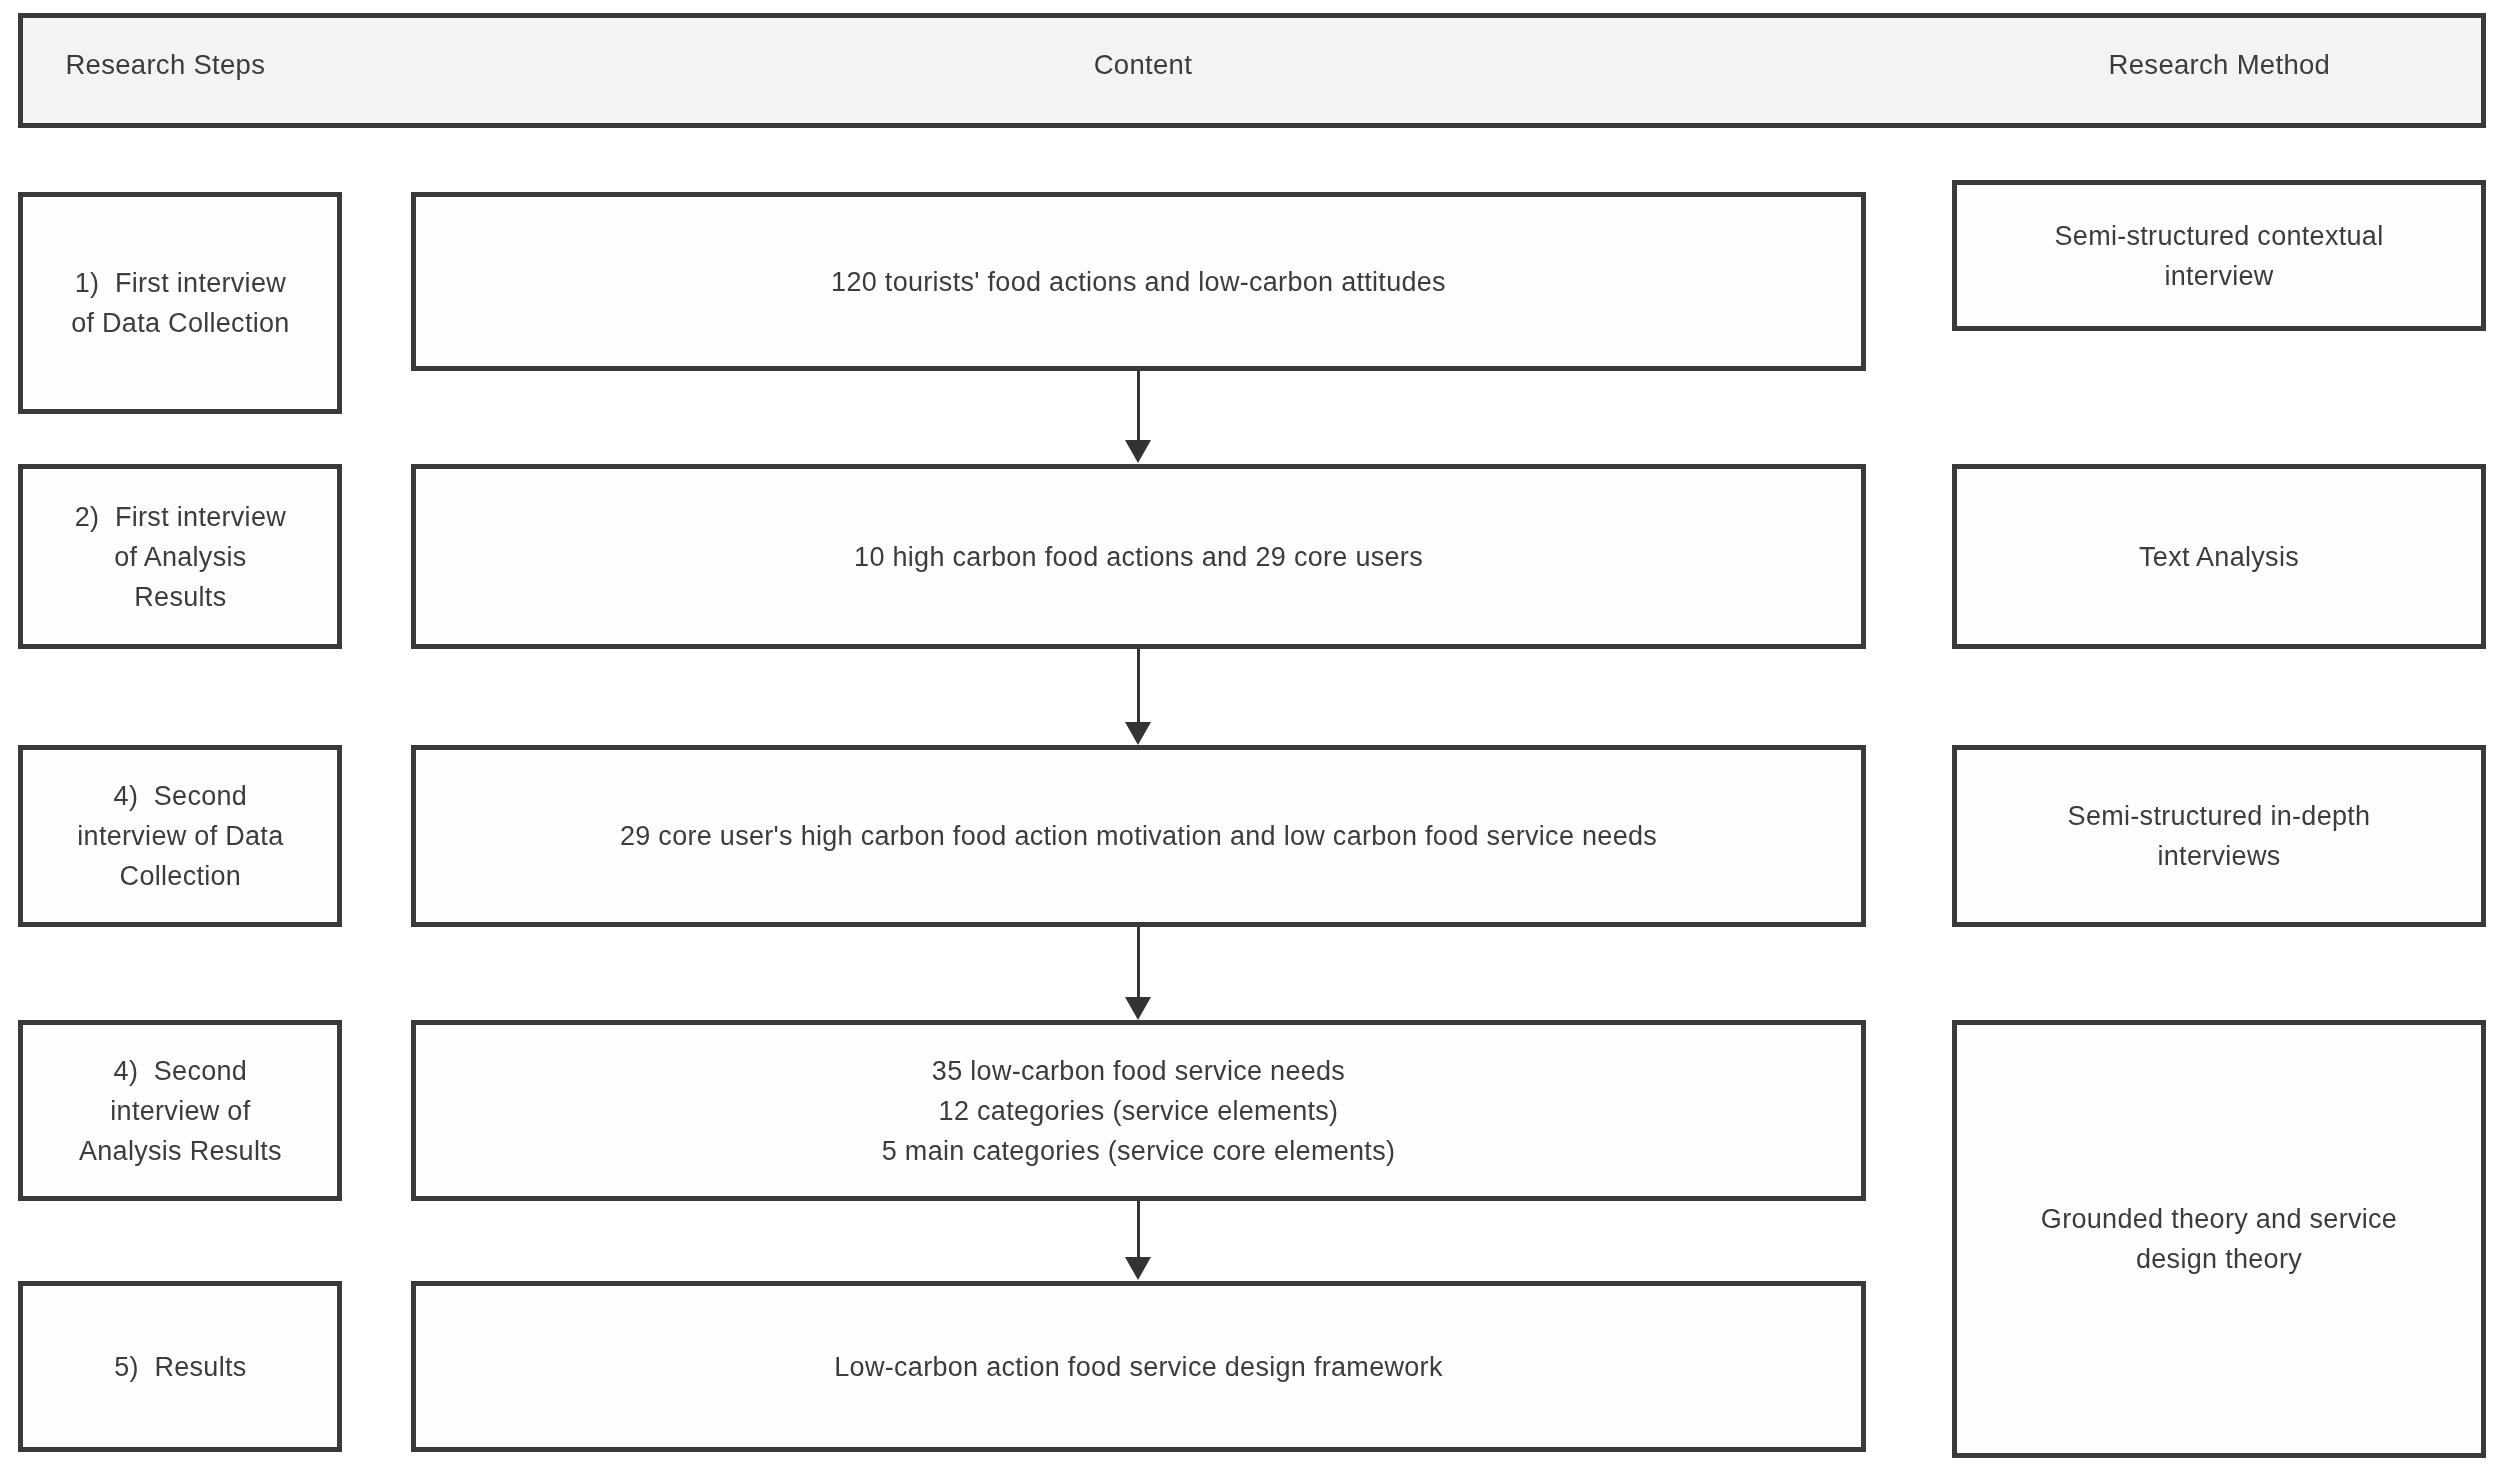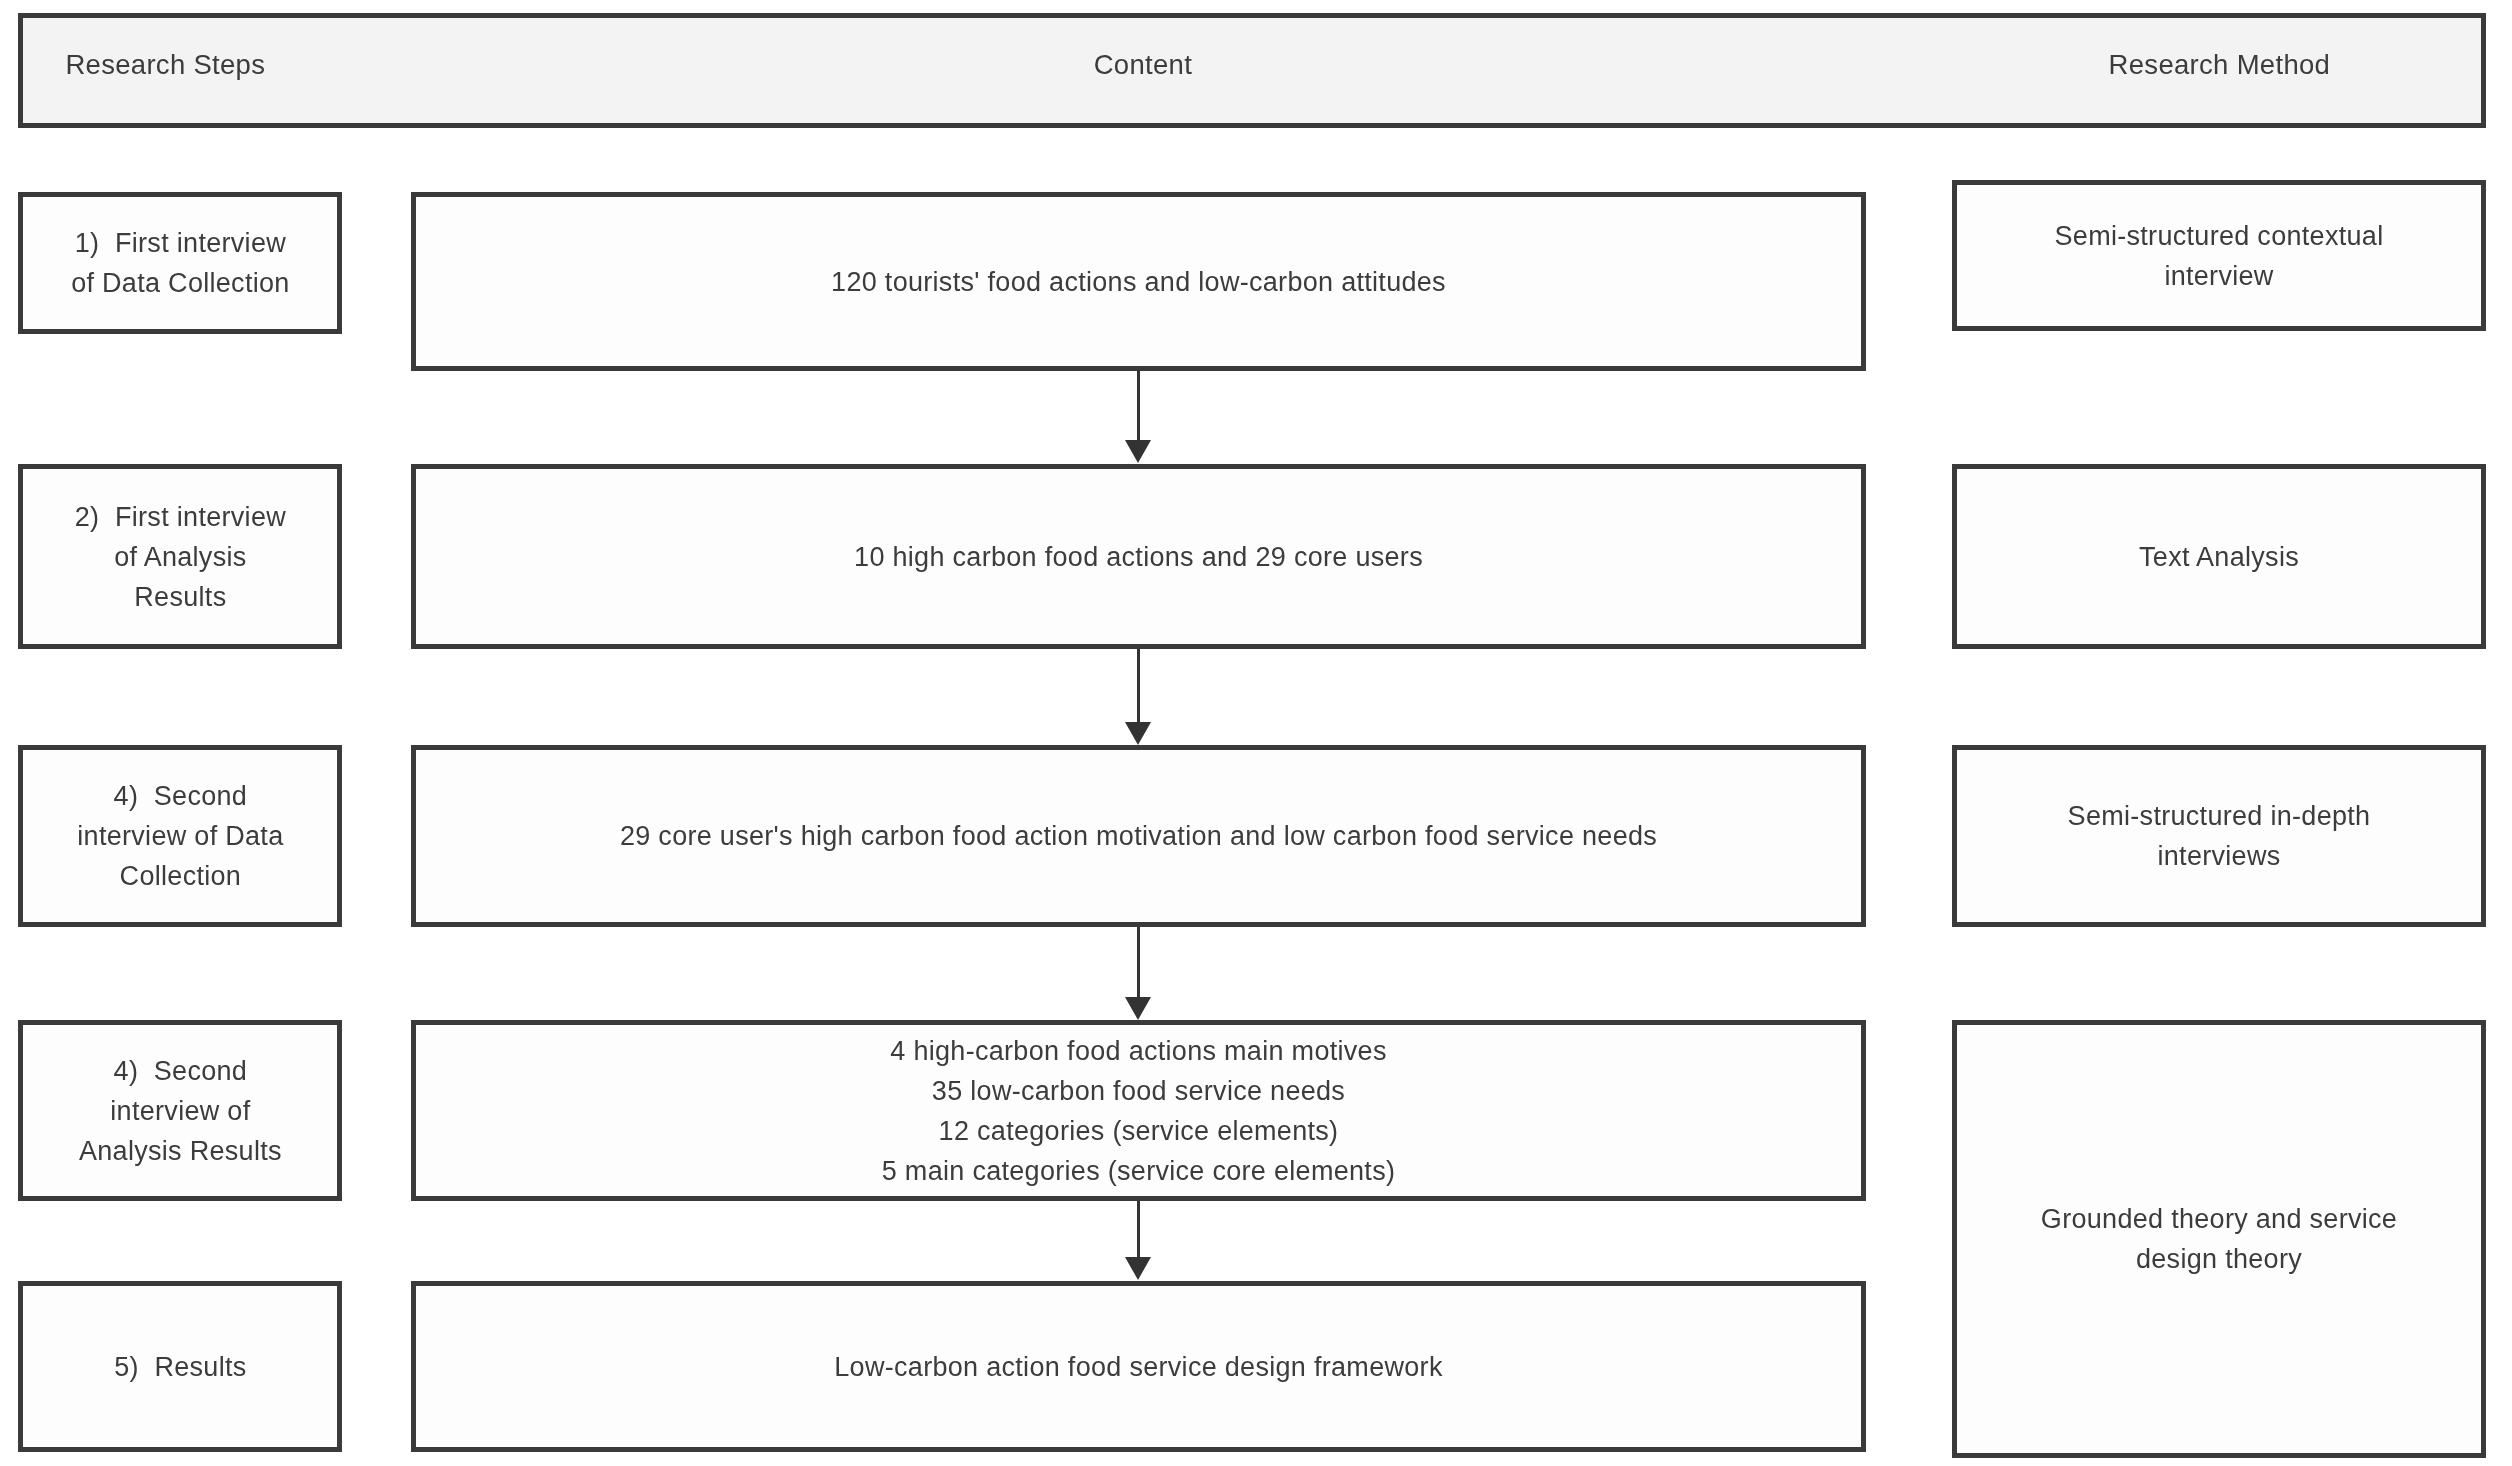--- a/index.html
+++ b/index.html
@@ -80,21 +80,21 @@
 <body>
 
 <div class="canvas">
 
   <div class="box header">
     <div class="hcell hleft">Research Steps</div>
     <div class="hcell hright">Research Method</div>
     <div class="hcell hmid">Content</div>
   </div>
 
-  <div class="box step" style="top:192px;height:142px">
+  <div class="box step" style="top:192px;height:222px">
       <div class="line">1)  First interview</div>
       <div class="line">of Data Collection</div>
     </div>
   <div class="box content" style="top:192px;height:179px">
       <div class="line">120 tourists' food actions and low-carbon attitudes</div>
     </div>
   <div class="box method" style="top:180px;height:151px">
       <div class="line">Semi-structured contextual</div>
       <div class="line">interview</div>
     </div>
@@ -138,21 +138,20 @@
     <div class="shaft"></div>
     <div class="head"></div>
   </div>
 
   <div class="box step" style="top:1020px;height:181px">
       <div class="line">4)  Second</div>
       <div class="line">interview of</div>
       <div class="line">Analysis Results</div>
     </div>
   <div class="box content" style="top:1020px;height:181px">
-      <div class="line">4 high-carbon food actions main motives</div>
       <div class="line">35 low-carbon food service needs</div>
       <div class="line">12 categories (service elements)</div>
       <div class="line">5 main categories (service core elements)</div>
     </div>
 
   <div class="box method" style="top:1020px;height:438px">
       <div class="line">Grounded theory and service</div>
       <div class="line">design theory</div>
     </div>
 

